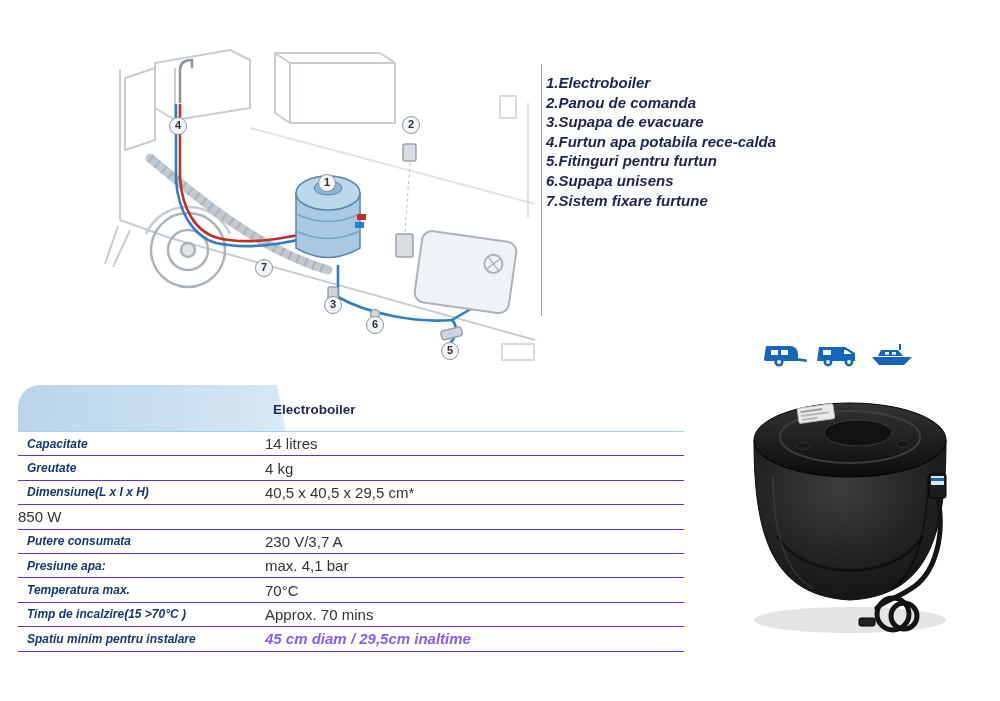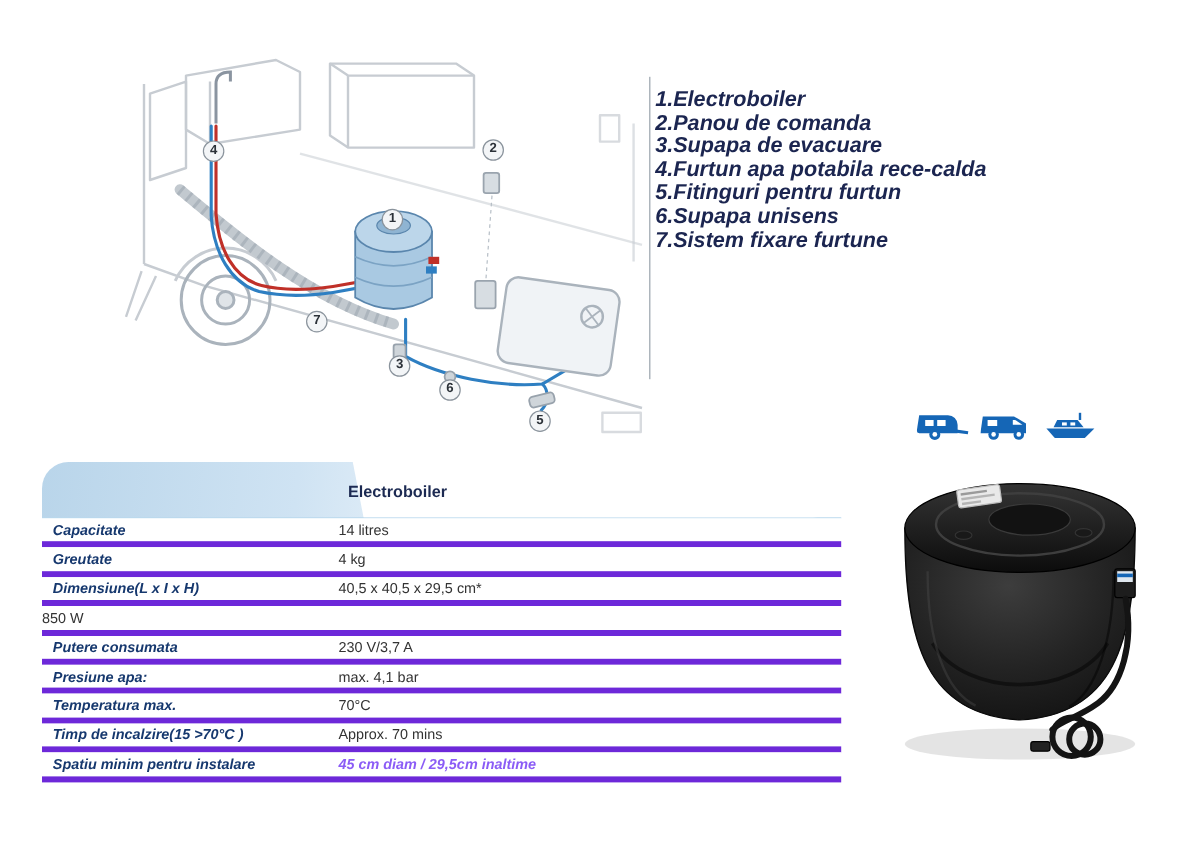--- a/index.html
+++ b/index.html
@@ -10,35 +10,35 @@
   
   .diagram { position:absolute; left:100px; top:8px; width:440px; height:368px; }
   .callout { position:absolute; width:18px; height:18px; border-radius:50%;
              background:#f3f5f7; border:1.5px solid #8a939c; color:#2b3138;
              font-size:11px; font-weight:bold; text-align:center; line-height:15px; }
 
   .legend-divider { position:absolute; left:541px; top:64px; width:1px; height:252px; background:#9aa3ac; }
 
   
   .legend { position:absolute; left:546px; top:76px; }
-  .legend-item { font-size:18px; font-weight:bold; font-style:italic; color:#1b2550;
+  .legend-item { font-size:15px; font-weight:bold; font-style:italic; color:#1b2550;
                  line-height:13px; margin-bottom:6.6px; white-space:nowrap; }
 
   
-  .spec-table { position:absolute; left:35px; top:385px; width:666px; }
+  .spec-table { position:absolute; left:18px; top:385px; width:666px; }
   .spec-header { position:relative; height:46px; overflow:hidden; border-top-left-radius:22px;
                  background:linear-gradient(96deg, #b9d5ea 0%, #cfe3f3 32%, #ffffff 68%); }
   .spec-header::after { content:""; position:absolute; right:-60px; top:-46px; width:460px; height:120px;
                         background:#ffffff; transform:rotate(-11deg); z-index:1; }
   .spec-title { position:absolute; left:255px; top:17px; z-index:2;
                 font-size:13.5px; font-weight:bold; color:#1c2a52; }
   .spec-rows { border-top:1px solid #a9cfe9; }
-  .spec-row { display:flex; align-items:center; height:24.4px; border-bottom:5px solid #6d28d9; background:#ffffff; }
+  .spec-row { display:flex; align-items:center; height:24.4px; border-bottom:1px solid #6d28d9; background:#ffffff; }
   .spec-row .cell-label { width:247px; padding-left:9px; font-size:12px; font-weight:bold; font-style:italic; color:#16386e; }
-  .spec-row .cell-value { font-size:12px; color:#333333; }
+  .spec-row .cell-value { font-size:15px; color:#333333; }
   .spec-row.last .cell-value { font-weight:bold; font-style:italic; color:#8b5cf6; }
 
   
   .vehicle-icons { position:absolute; left:764px; top:341px; display:flex; gap:9px; align-items:center; }
   .vehicle-icons svg { display:block; }
 
   
   .product { position:absolute; left:743px; top:386px; width:218px; height:258px; }
 </style>
 </head>

